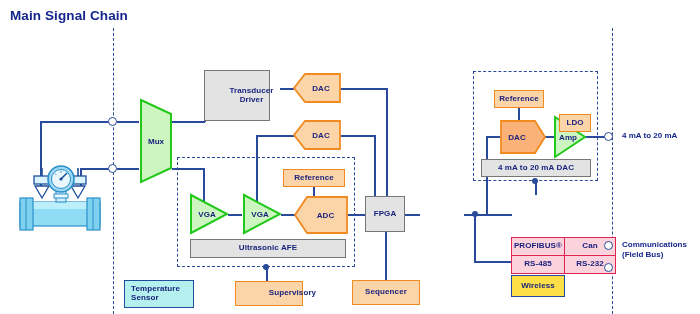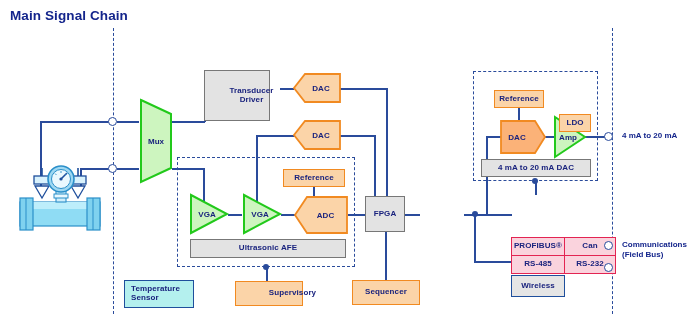--- a/index.html
+++ b/index.html
@@ -9,21 +9,21 @@
   
   .blk{position:absolute;box-sizing:border-box;display:flex;align-items:center;
        justify-content:center;text-align:center;color:#1a237e;font-weight:bold;
        font-size:8px;line-height:1.12;letter-spacing:0.1px;z-index:5;}
   .blk span{display:block;}
 
   .orange{background:#fbd4a8;border:1.4px solid #f18a21;}
   .gray  {background:#e3e3e3;border:1.4px solid #777777;}
   .pink  {background:#fad3dd;border:1.4px solid #e32452;}
   .cyan  {background:#b4f0ee;border:1.4px solid #1f4f9c;}
-  .wireless{background:#e5e5e5;border:1.6px solid #1f4f9c;}
+  .wireless{background:#fde047;border:1.6px solid #1f4f9c;}
 
   
   #title{position:absolute;left:10px;top:8px;font-size:13.5px;font-weight:bold;
          color:#14258c;letter-spacing:0.1px;z-index:20;}
 
   
   .w{position:absolute;background:#2a4b9b;z-index:2;}
   .wh{height:1.6px;}
   .wv{width:1.6px;}
 

